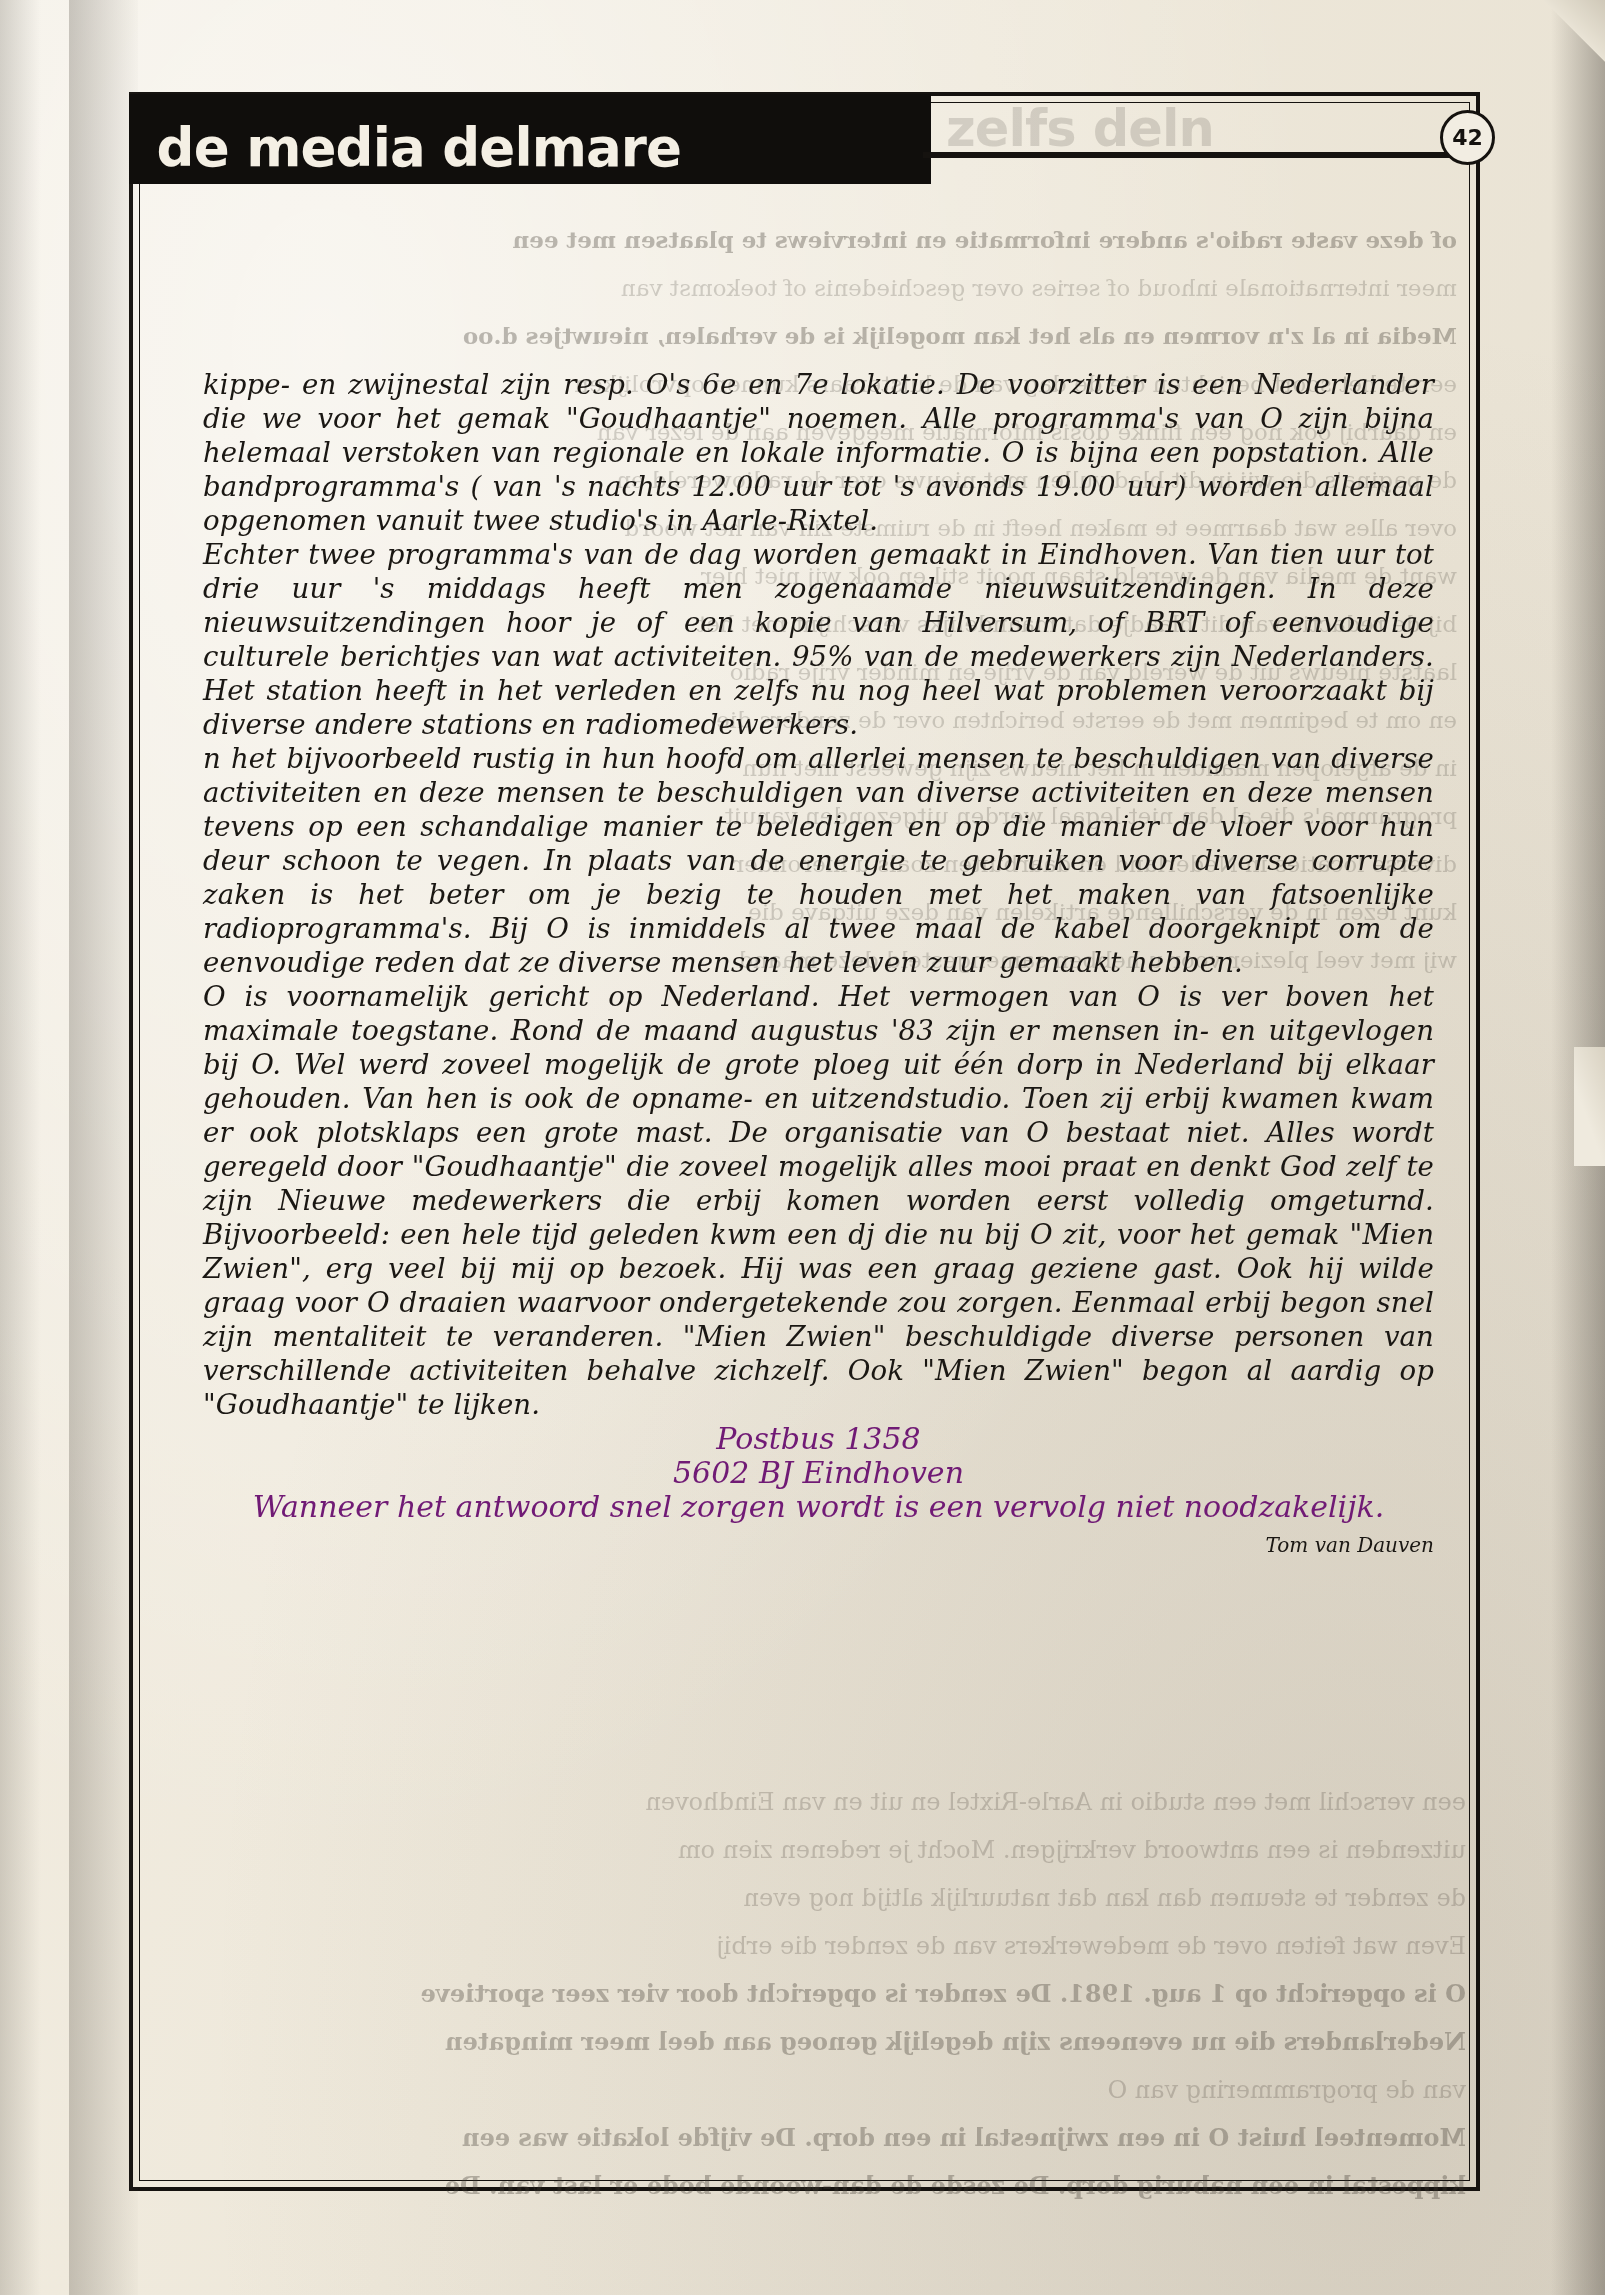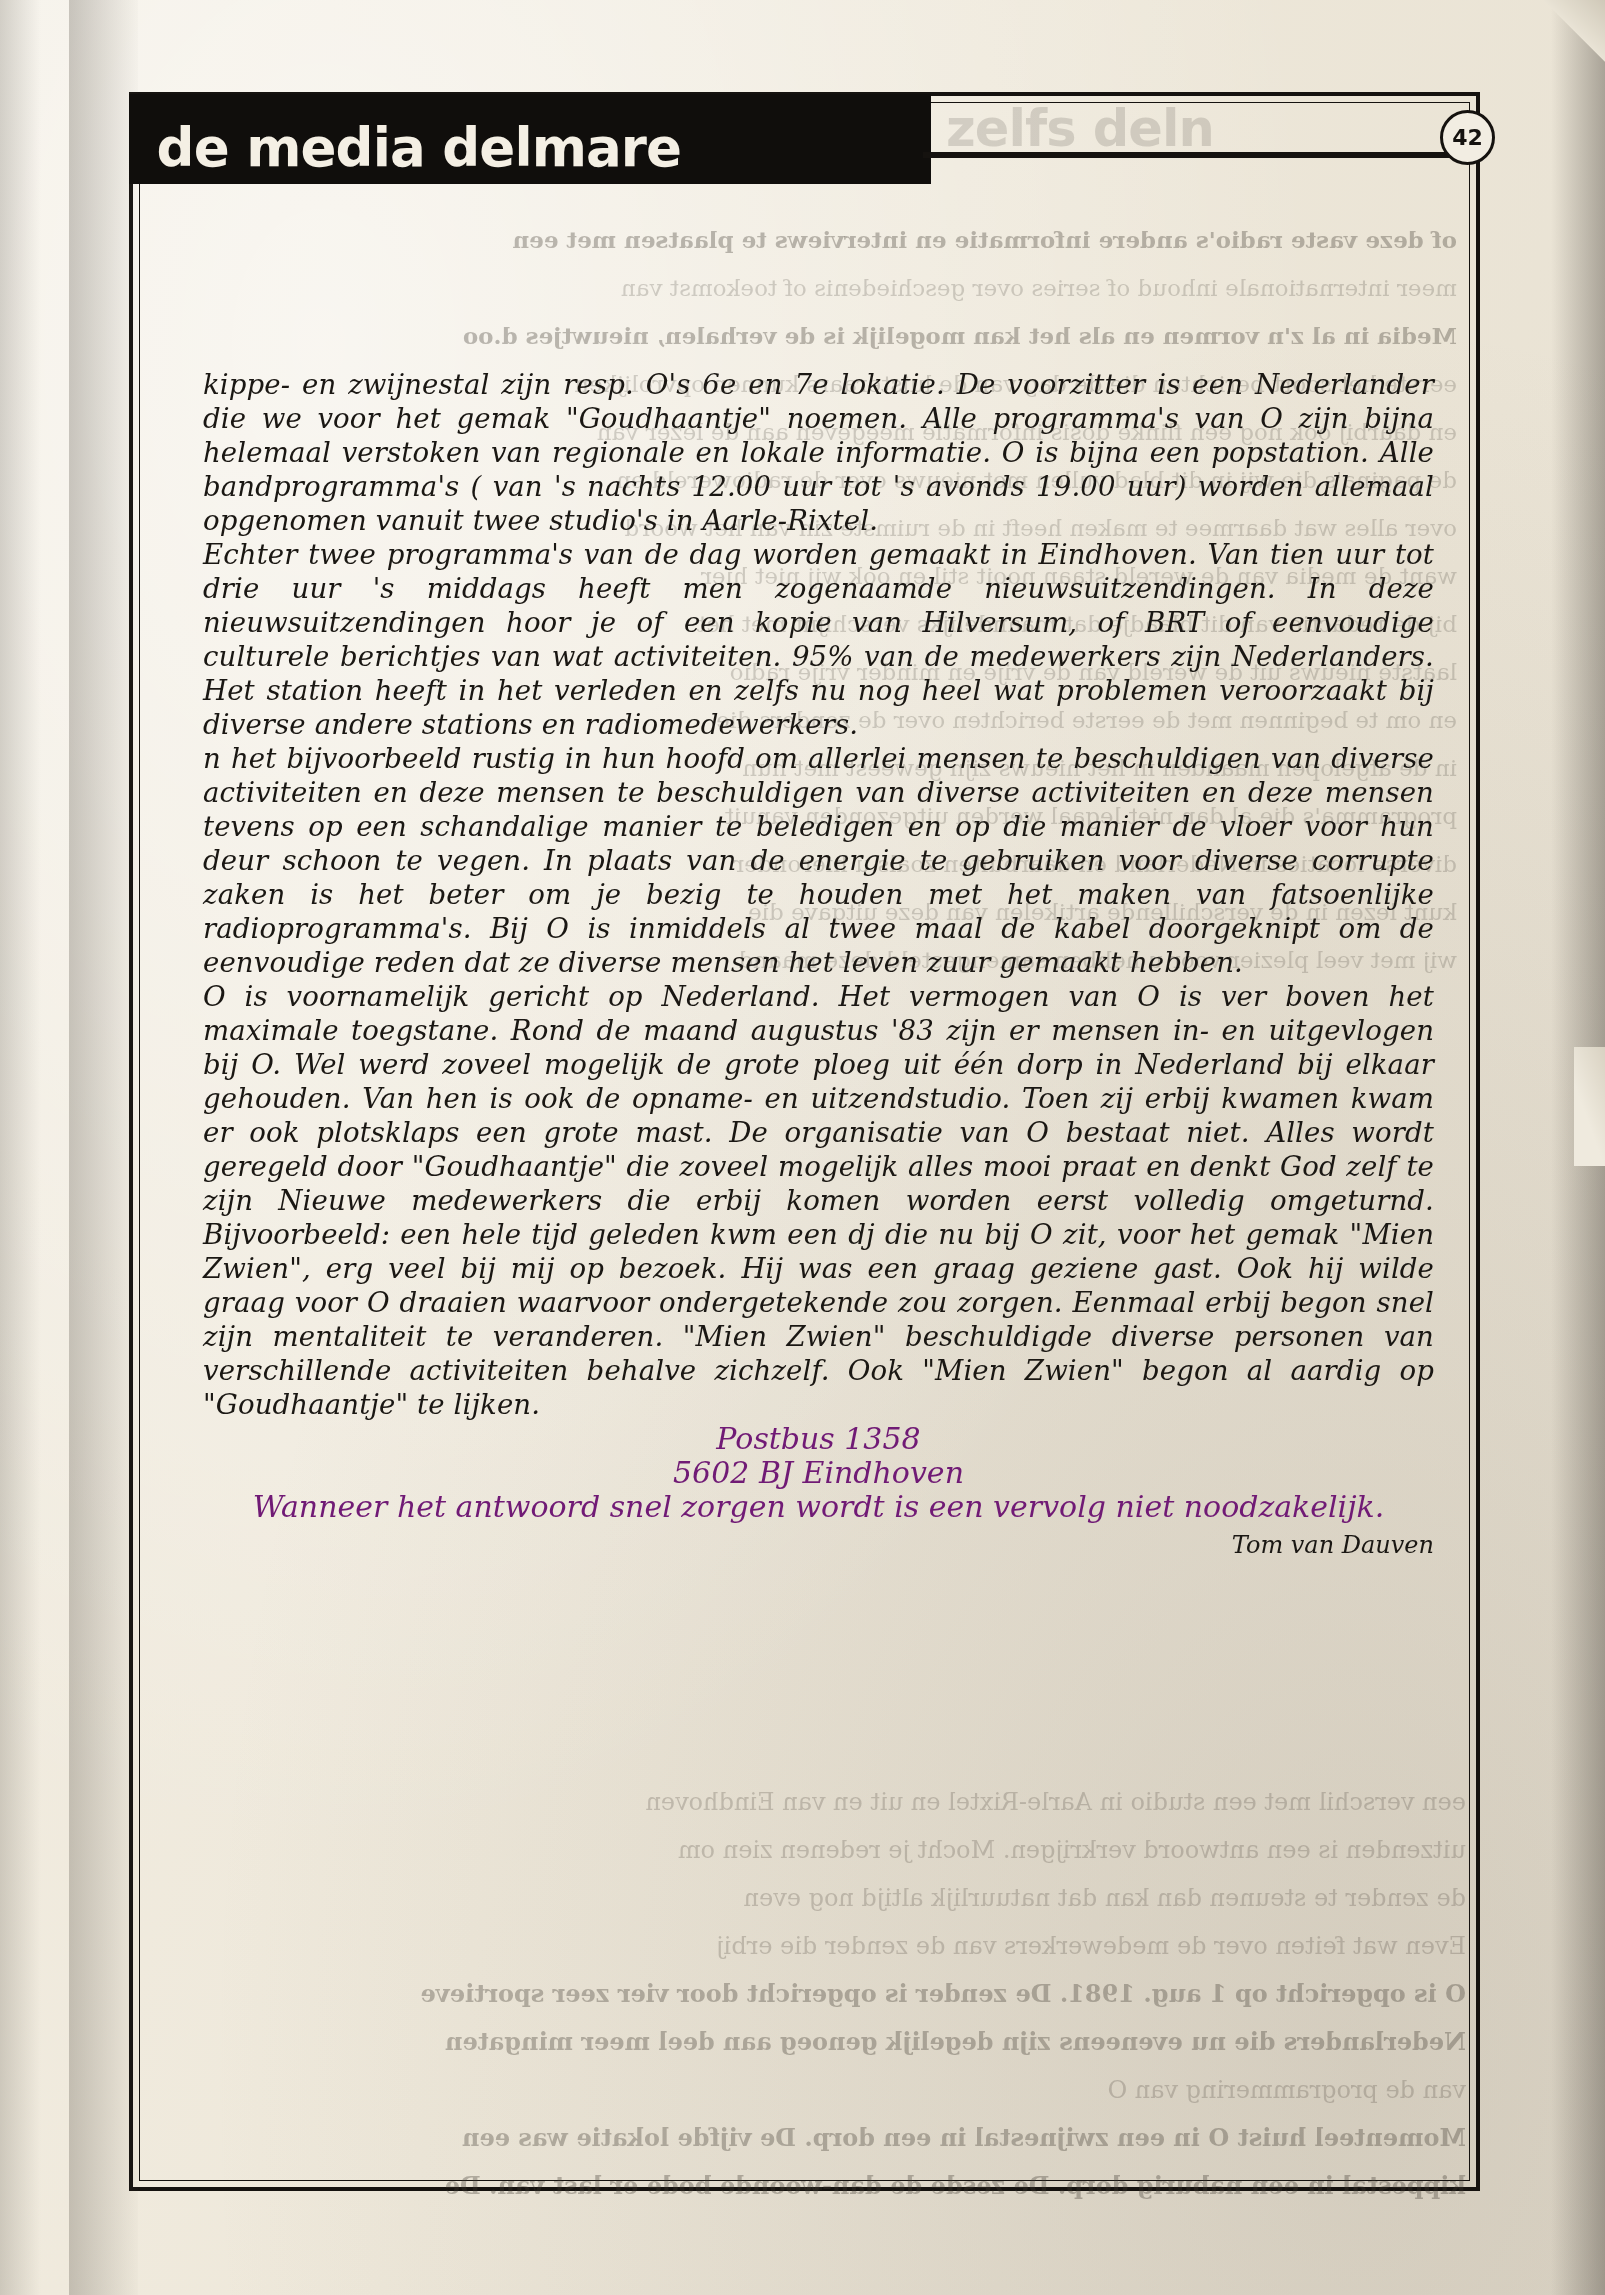--- a/index.html
+++ b/index.html
@@ -178,21 +178,21 @@
     font-style: italic;
     font-size: 30px;
     line-height: 34px;
     color: #701a75;
     text-align: center;
   }
   .signature {
     margin-top: 2.8px;
     font-family: "DejaVu Serif", serif;
     font-style: italic;
-    font-size: 24px;
+    font-size: 20px;
     line-height: 36px;
     color: #1a1713;
     text-align: right;
   }
 
   
   .ghost-bottom {
     position: absolute;
     left: 152px;
     top: 1778px;

